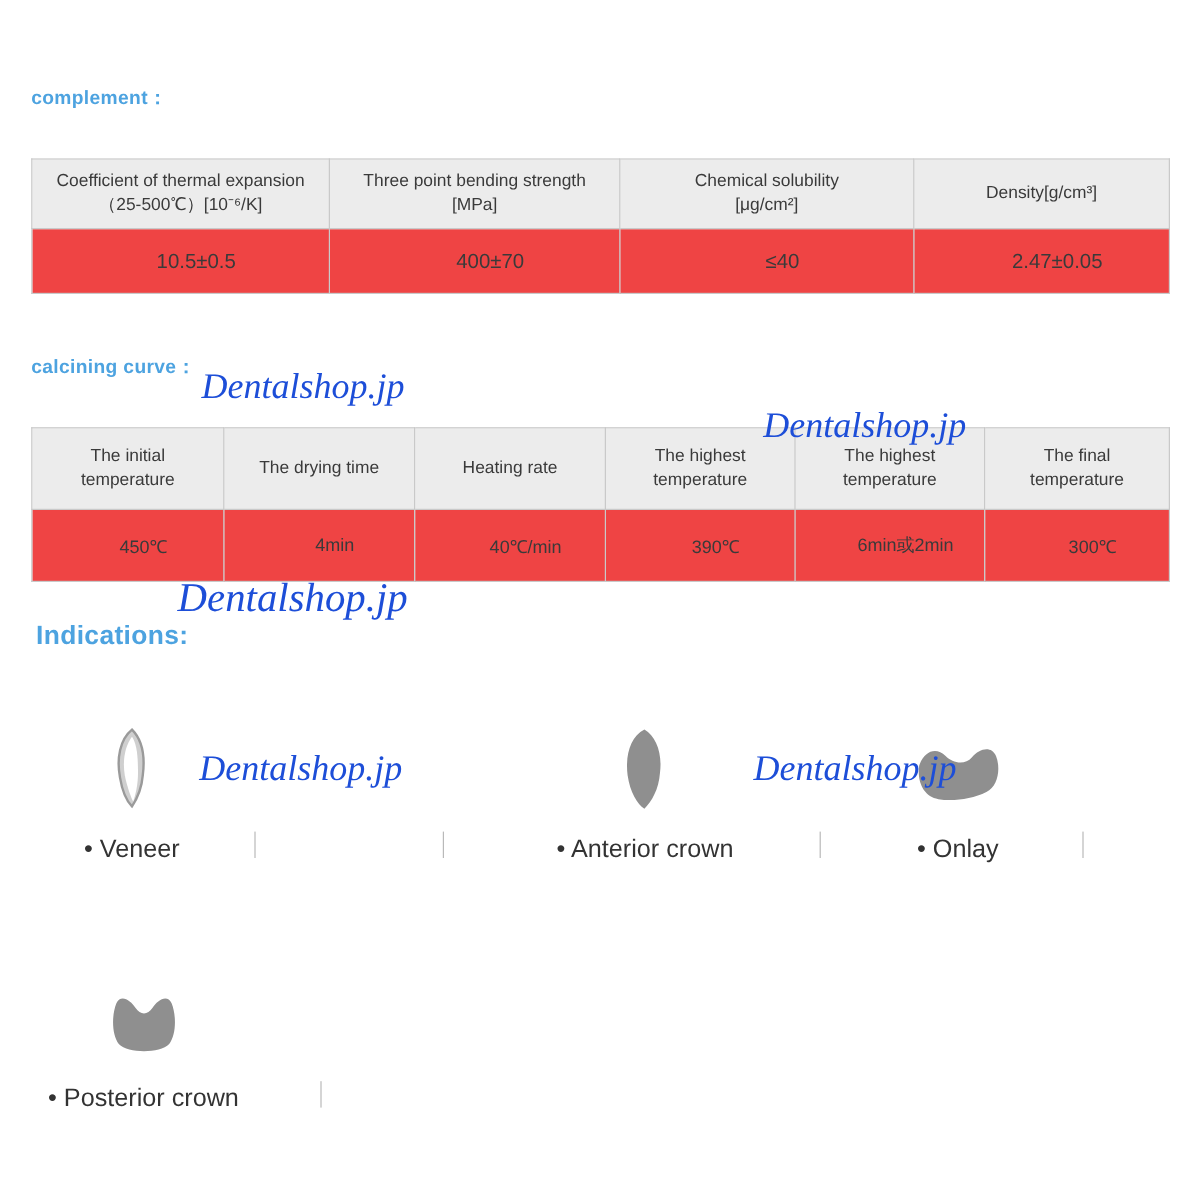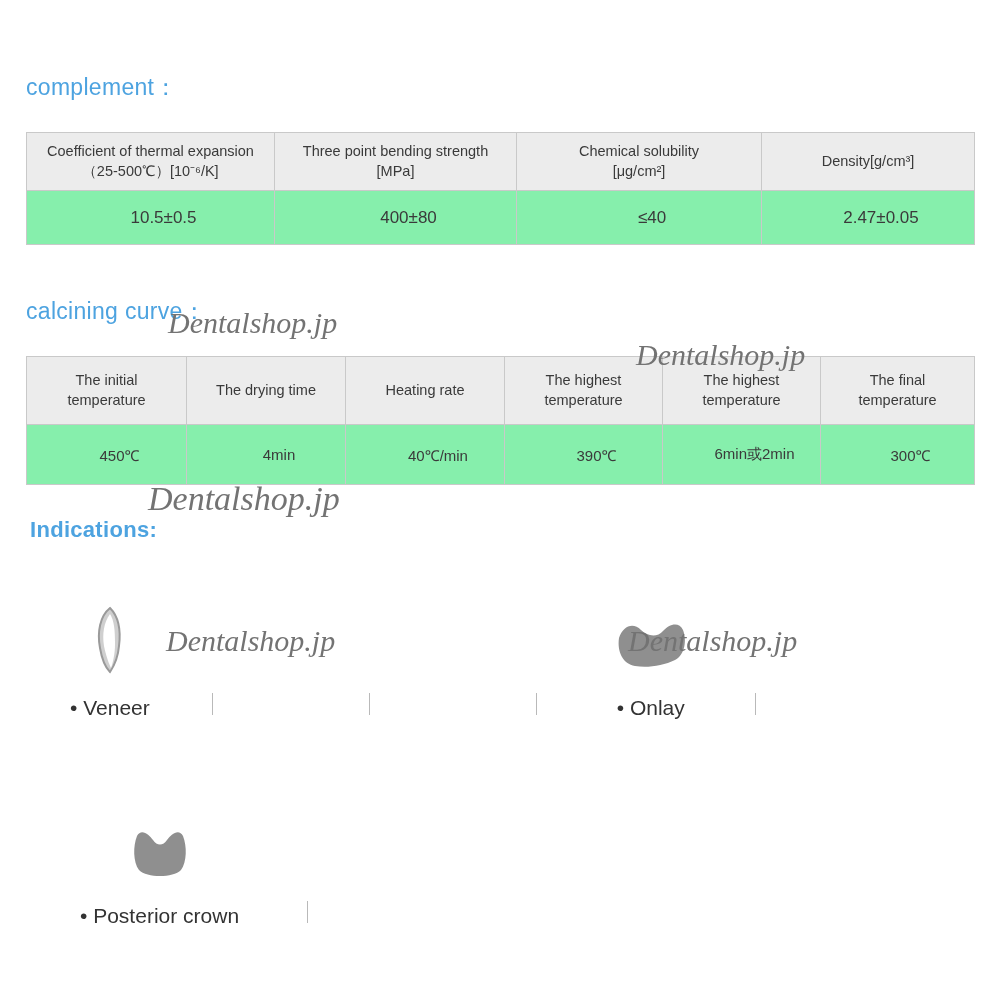--- a/index.html
+++ b/index.html
@@ -18,22 +18,22 @@
 
   .page {
     position: relative;
     width: 1000px;
     height: 1000px;
     box-sizing: border-box;
   }
 
   .section-title {
     color: #4da3e0;
-    font-size: 23px;
-    font-weight: 400;
+    font-size: 16px;
+    font-weight: 700;
     letter-spacing: 0.3px;
   }
 
   #title-complement {
     position: absolute;
     left: 26px;
     top: 72px;
   }
   #title-calcining {
     position: absolute;
@@ -62,21 +62,21 @@
     color: #3a3a3a;
     padding: 4px 6px;
     box-sizing: border-box;
   }
   table.spec thead td {
     background: #ececec;
     font-size: 14.5px;
     line-height: 1.35;
   }
   table.spec tbody td {
-    background: #86efac;
+    background: #ef4444;
     font-size: 17px;
     padding-left: 32px;
   }
 
   
   #table-complement {
     left: 26px;
     top: 132px;
     width: 948px;
   }
@@ -117,29 +117,29 @@
   }
   .ind-sep {
     width: 1px;
     height: 22px;
     background: #b9b9b9;
     margin: 0 0 5px 0;
     align-self: flex-end;
   }
 
   #ind-row-1 { left: 70px; top: 604px; }
-  #ind-row-2 { left: 40px; top: 812px; margin-left: 40px; }
+  #ind-row-2 { left: 40px; top: 812px; }
 
   .gap-a { width: 62px; }
   .gap-b { width: 62px; }
 
   
   .wm {
     position: absolute;
-    color: #737373;
+    color: #1d4ed8;
     font-family: "Liberation Serif", serif;
     font-style: italic;
     font-size: 30px;
     white-space: nowrap;
     pointer-events: none;
     user-select: none;
   }
   #wm1 { left: 168px; top: 306px; }
   #wm2 { left: 636px; top: 338px; }
   #wm3 { left: 148px; top: 480px; font-size: 34px; }
@@ -175,21 +175,21 @@
           <div>[μg/cm²]</div>
         </td>
         <td>
           <div>Density[g/cm³]</div>
         </td>
       </tr>
     </thead>
     <tbody>
       <tr>
         <td>10.5±0.5</td>
-        <td>400±80</td>
+        <td>400±70</td>
         <td>≤40</td>
         <td>2.47±0.05</td>
       </tr>
     </tbody>
   </table>
 
   <div id="title-calcining" class="section-title">calcining curve：</div>
 
   <table class="spec" id="table-calcining">
     <colgroup>
@@ -254,20 +254,28 @@
 
     <div class="gap-a"></div>
     <div class="ind-sep"></div>
     <div class="gap-a"></div>
 
 
     <div class="gap-b" style="width:94px"></div>
     <div class="ind-sep"></div>
     <div class="gap-b" style="width:94px"></div>
 
+    <div class="ind-item">
+      <div class="ind-icon">
+        <svg width="56" height="72" viewBox="0 0 56 72" aria-hidden="true">
+          <path d="M28 4 C16 10, 12 26, 14 42 C16 56, 22 66, 28 70 C34 64, 40 54, 41 40 C43 24, 38 10, 28 4 Z" fill="#8f8f8f"></path>
+        </svg>
+      </div>
+      <div class="ind-label">• Anterior crown</div>
+    </div>
 
     <div class="gap-b" style="width:72px"></div>
     <div class="ind-sep"></div>
     <div class="gap-b" style="width:72px"></div>
 
     <div class="ind-item">
       <div class="ind-icon">
         <svg width="84" height="72" viewBox="0 0 84 72" aria-hidden="true">
           <path d="M10 34 C8 48, 14 60, 26 62 C38 64, 54 62, 66 56 C76 51, 78 36, 74 26 C70 17, 60 20, 54 27 C48 34, 38 32, 32 26 C24 18, 14 22, 10 34 Z" fill="#8f8f8f"></path>
         </svg>

